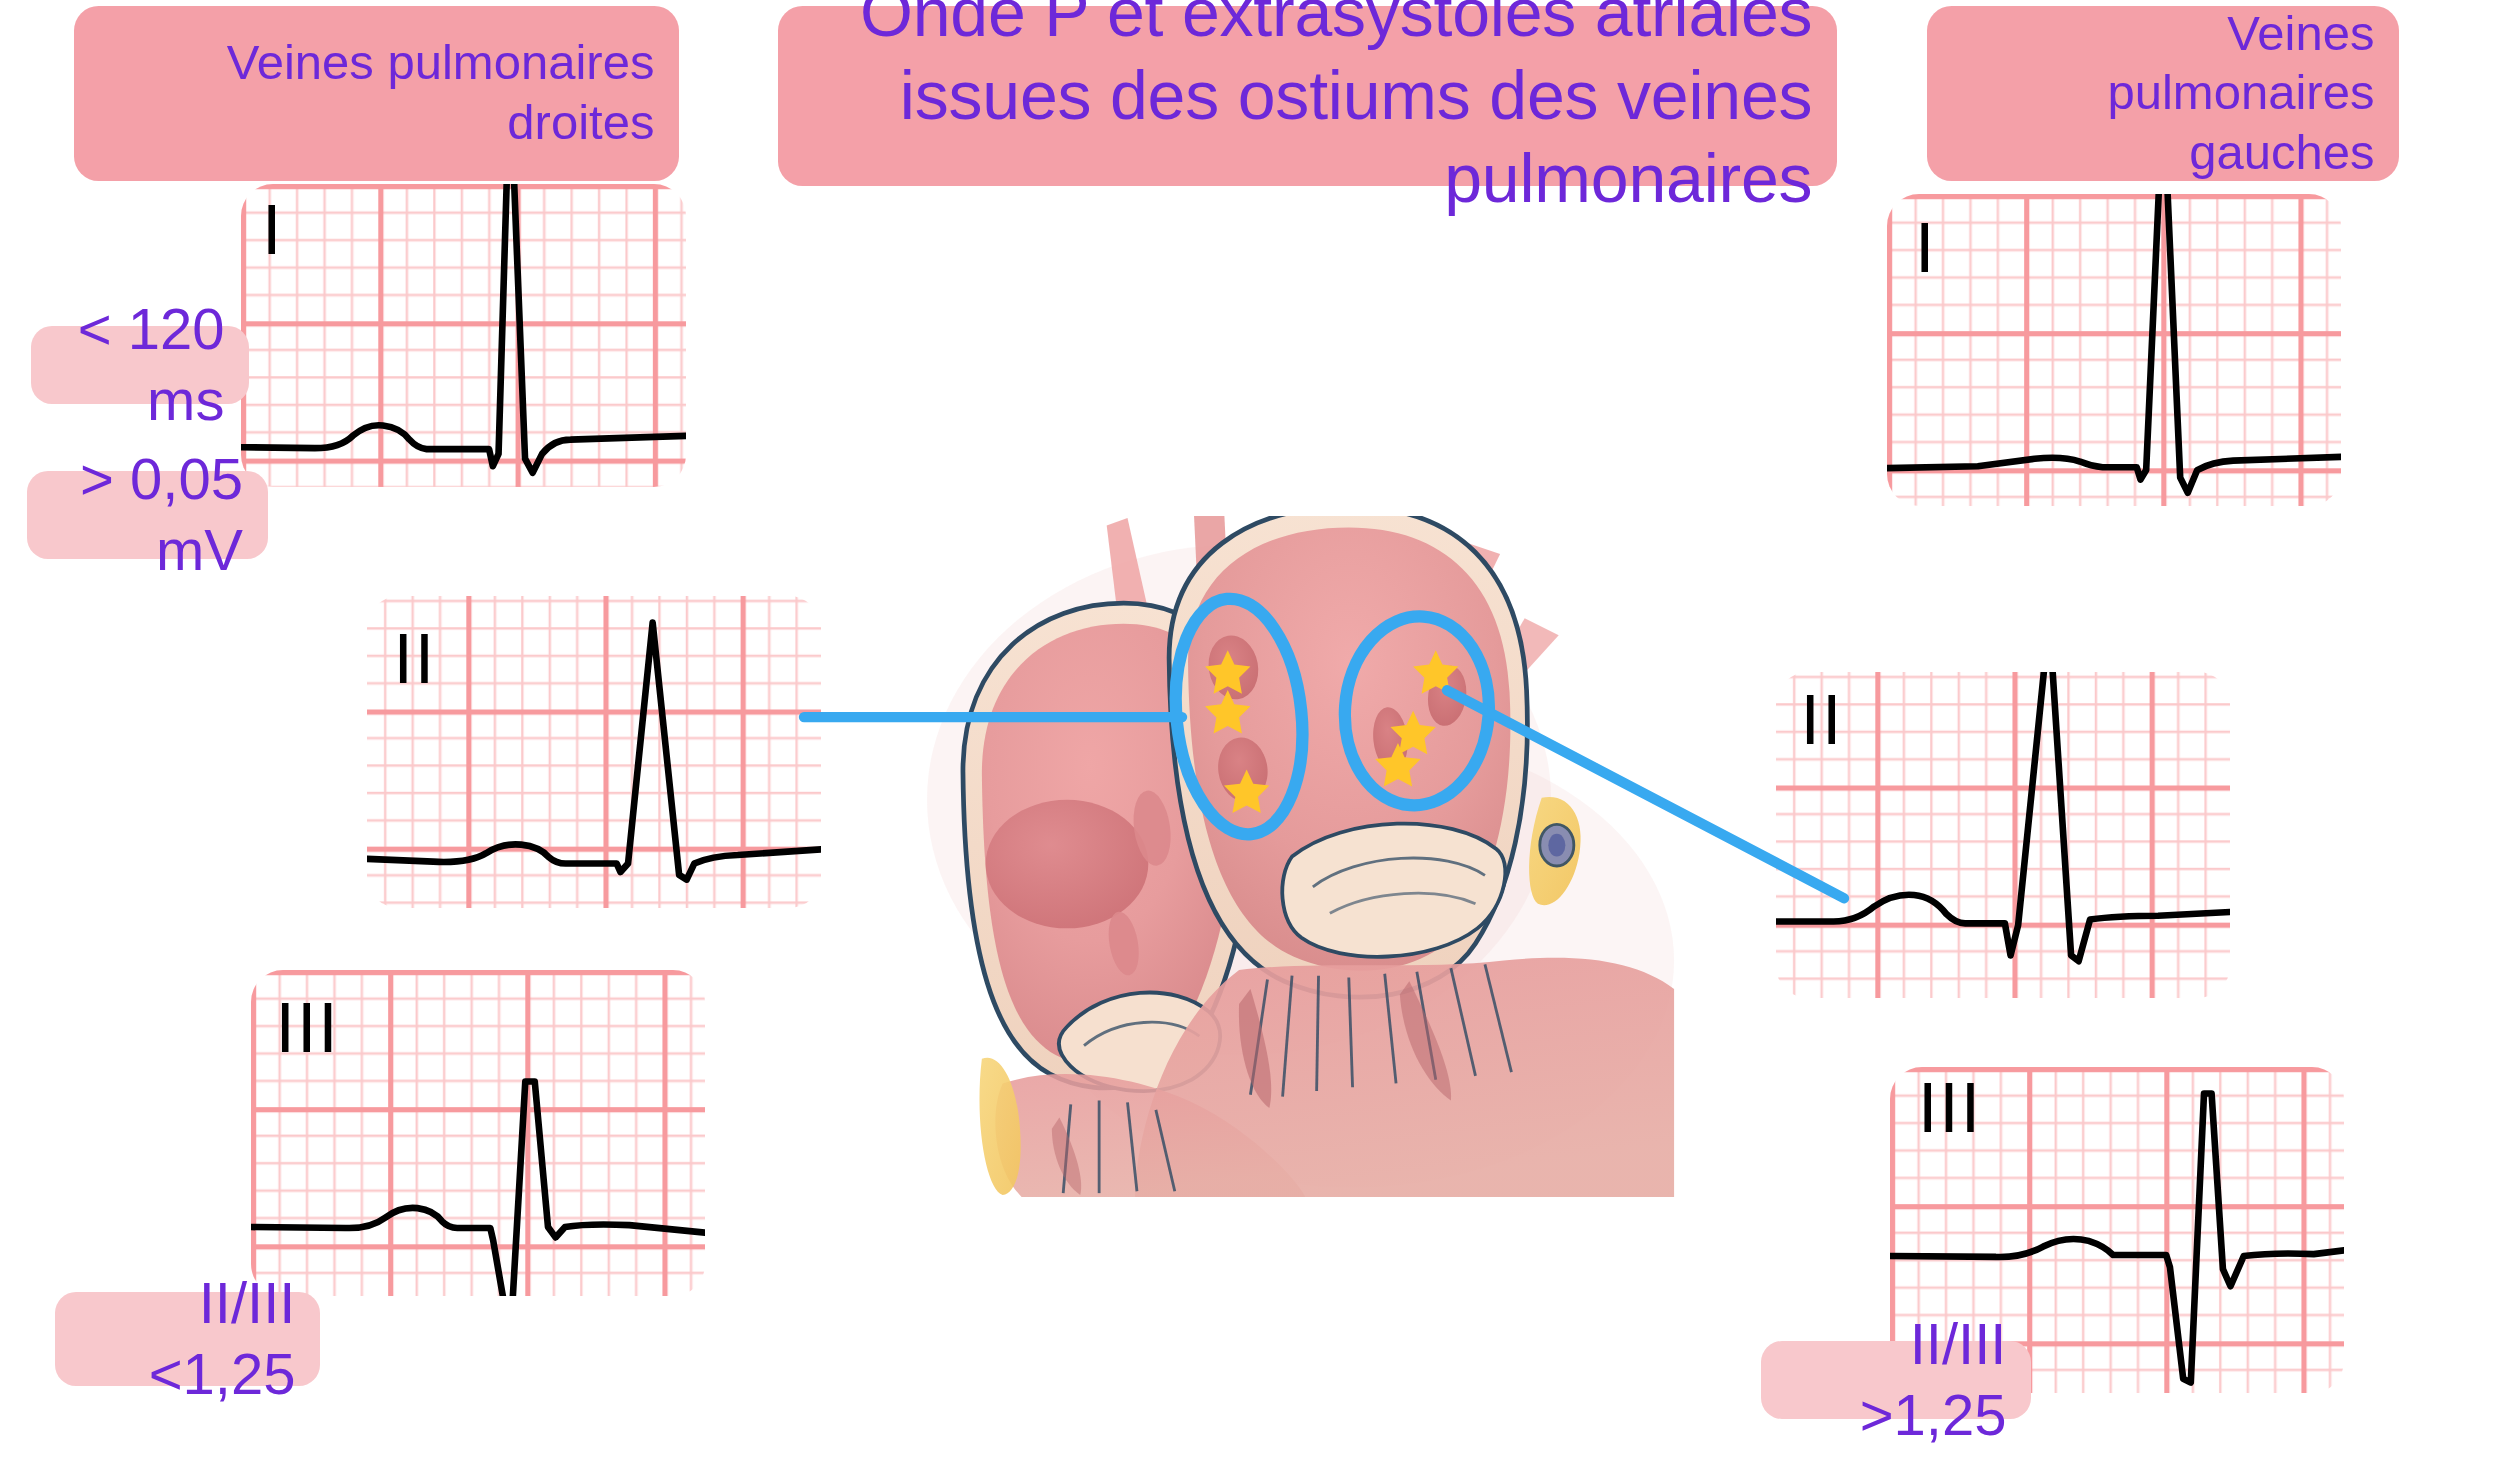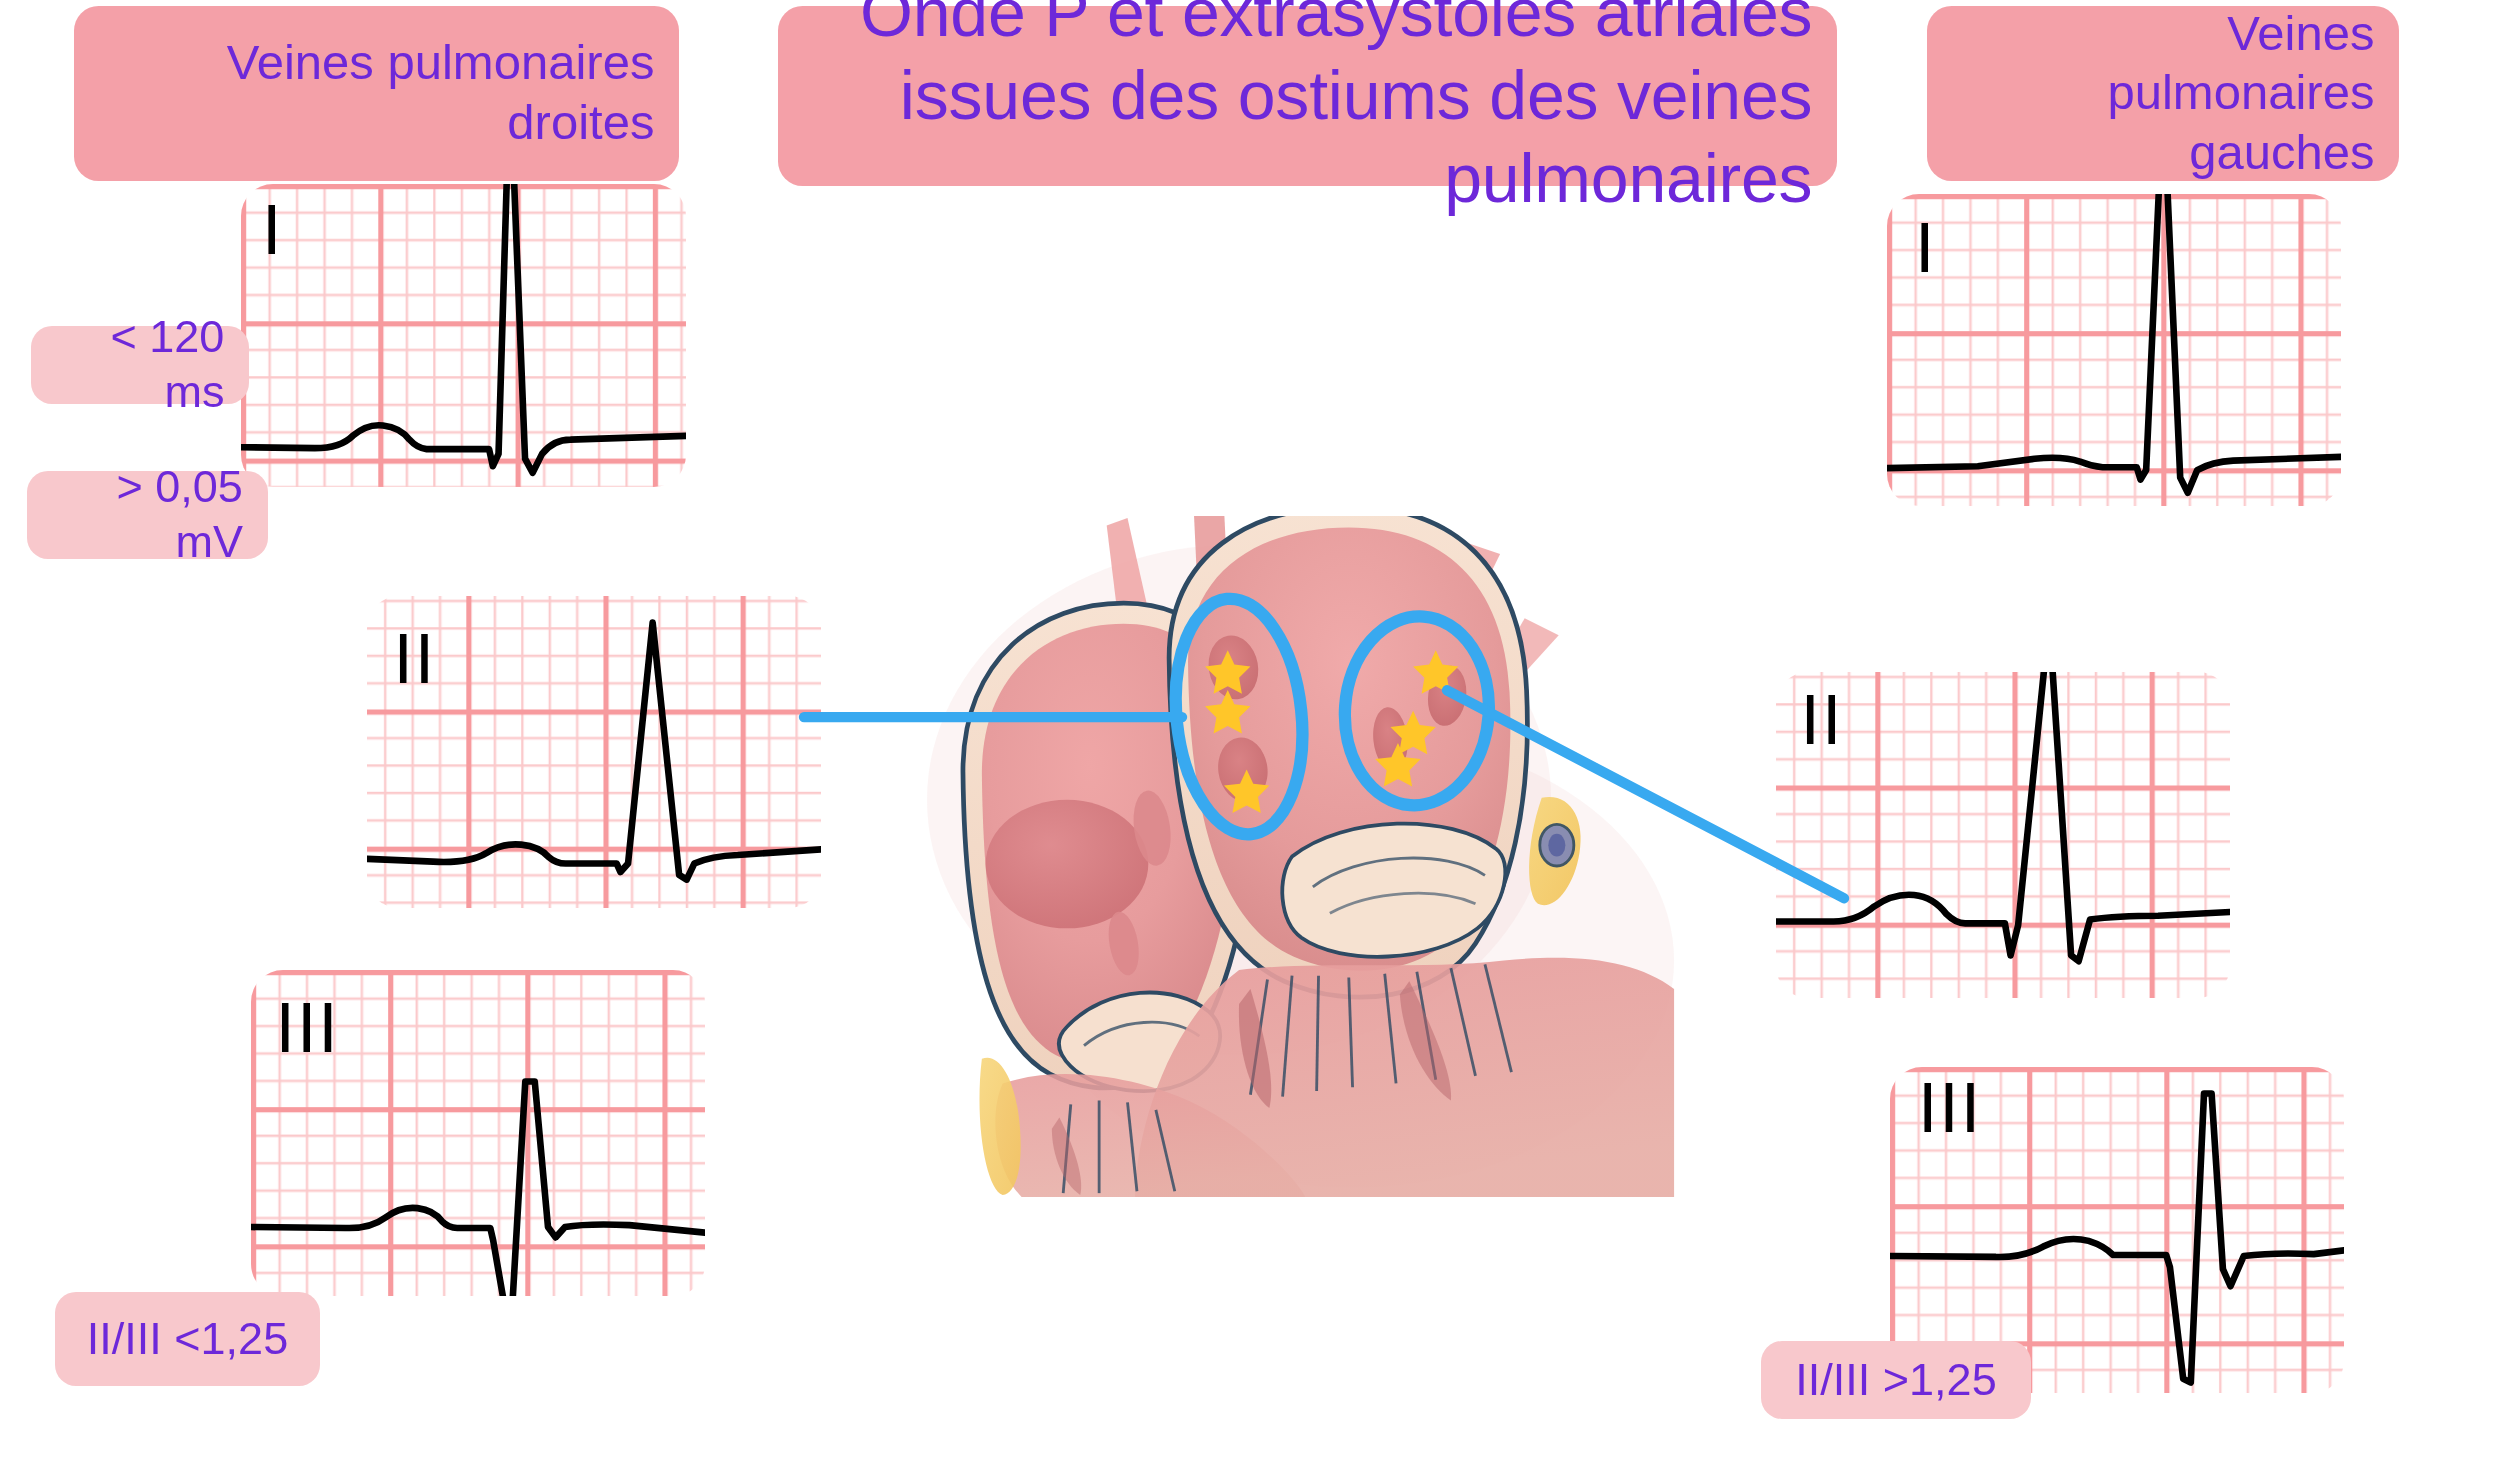--- a/index.html
+++ b/index.html
@@ -25,21 +25,21 @@
     z-index:40;
     white-space:pre-line;
   }
   .chip.light{background:#F8C8CC;border-radius:21px;}
 
   .title-chip{
     font-size:68px;
     letter-spacing:-0.2px;
   }
   .side-chip{font-size:49px;}
-  .badge{font-size:45px;padding:7.6px 24.6px;}
+  .badge{font-size:58px;padding:7.6px 24.6px;}
 
   
   .ecg{
     position:absolute;
     border-radius:32px;
     overflow:hidden;
     background:#ffffff;
     z-index:20;
     box-shadow:0 0 0 0 rgba(0,0,0,0);
   }

